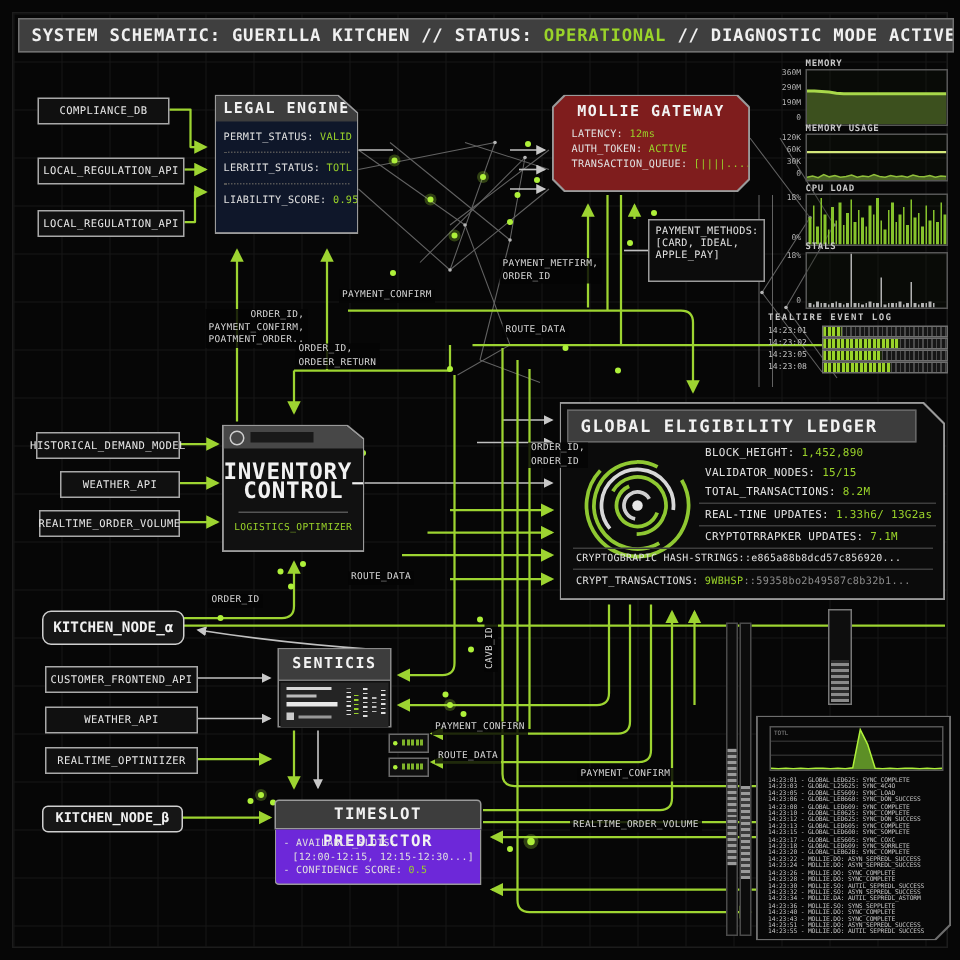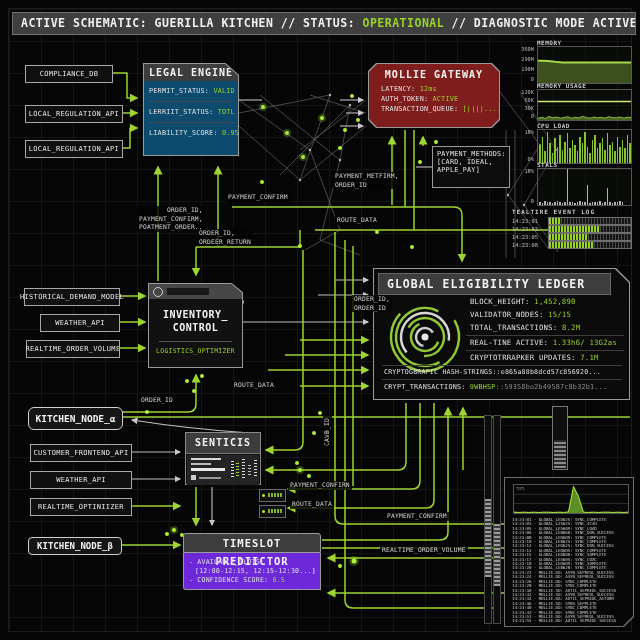--- a/index.html
+++ b/index.html
@@ -17,21 +17,21 @@
   .hdr{left:12px;top:12px;width:614px;height:21px;background:#3f3f3f;border:1px solid #707070;
     font-size:11.5px;font-weight:bold;letter-spacing:.5px;color:#f0f0f0;line-height:21px;padding-left:8px;
     white-space:nowrap;overflow:hidden;}
   .grn{color:#9ad32a;}
   .gry{color:#8d8d8d;}
   
   .src{background:#101010;border:1px solid #a8a8a8;color:#e8e8e8;font-size:7px;
     display:flex;align-items:center;justify-content:center;text-align:center;letter-spacing:.3px;}
   
   .cut{background:#9a9a9a;}
-  .cut-in{position:absolute;inset:1px;background:#0c4a6e;}
+  .cut-in{position:absolute;inset:1px;background:#0f172a;}
   .titlebar{background:#3d3d3d;color:#f2f2f2;font-weight:bold;text-align:center;letter-spacing:1px;}
   .row7{font-size:6.8px;letter-spacing:.2px;color:#e0e0e0;white-space:nowrap;}
   .sep{border-top:1px dotted #555;}
   .lbl{position:absolute;z-index:2;font-size:6.3px;color:#d6d6d6;letter-spacing:.2px;
     background:rgba(4,4,4,.82);padding:0 2px;white-space:pre-line;line-height:8.5px;}
   .rounded-node{background:#161616;border:1.5px solid #cfcfcf;border-radius:6px;color:#f0f0f0;
     display:flex;align-items:center;justify-content:center;font-weight:bold;}
   
   .sc-title{position:absolute;z-index:2;font-size:6px;font-weight:bold;color:#c9c9c9;letter-spacing:.5px;}
   .ticks{position:absolute;z-index:2;display:flex;flex-direction:column;justify-content:space-between;
@@ -206,21 +206,21 @@
           <circle cx="147" cy="412" r="2"></circle>
           <circle cx="242" cy="302" r="2"></circle>
         <circle cx="420" cy="162" r="2"></circle>
           <circle cx="358" cy="120" r="2"></circle>
           <circle cx="345" cy="130" r="2"></circle>
       </g>
     </g>
   </svg>
 
   <div class="abs hdr z2">
-    <span>ACTIVE SCHEMATIC: GUERILLA KITCHEN // STATUS: </span><span class="grn">OPERATIONAL</span><span> // DIAGNOSTIC MODE ACTIVE</span>
+    <span>SYSTEM SCHEMATIC: GUERILLA KITCHEN // STATUS: </span><span class="grn">OPERATIONAL</span><span> // DIAGNOSTIC MODE ACTIVE</span>
   </div>
 
   <div class="abs src z2" style="left:25px;top:65px;width:86px;height:16px;">
       <span>COMPLIANCE_DB</span>
     </div>
   <div class="abs src z2" style="left:25px;top:105px;width:96px;height:16px;">
       <span>LOCAL_REGULATION_API</span>
     </div>
   <div class="abs src z2" style="left:25px;top:140px;width:96px;height:16px;">
       <span>LOCAL_REGULATION_API</span>
@@ -416,37 +416,37 @@
           <circle r="19" stroke="#8fc832" stroke-width="2.5" stroke-dasharray="80 40" transform="rotate(210)"></circle>
           <circle r="14" stroke="#8fc832" stroke-width="2.5" stroke-dasharray="55 33" transform="rotate(20)"></circle>
           <circle r="9" stroke="#cfcfcf" stroke-width="2.5" stroke-dasharray="36 21" transform="rotate(100)"></circle>
           <circle r="3.5" fill="#e8e8e8" stroke="none"></circle>
         </g>
       </svg>
       <div class="row7" style="position:absolute;left:96px;top:28px;font-size:7.3px;"><span>BLOCK_HEIGHT: </span><span class="grn">1,452,890</span></div>
       <div class="row7" style="position:absolute;left:96px;top:41px;font-size:7.3px;"><span>VALIDATOR_NODES: </span><span class="grn">15/15</span></div>
       <div class="row7" style="position:absolute;left:96px;top:54px;font-size:7.3px;"><span>TOTAL_TRANSACTIONS: </span><span class="grn">8.2M</span></div>
       <div style="position:absolute;left:92px;top:66px;width:158px;border-top:1px solid #3d3d3d;"></div>
-      <div class="row7" style="position:absolute;left:96px;top:69px;font-size:7.3px;"><span>REAL-TINE ACTIVE: </span><span class="grn">1.33h6/ 13G2as</span></div>
+      <div class="row7" style="position:absolute;left:96px;top:69px;font-size:7.3px;"><span>REAL-TINE UPDATES: </span><span class="grn">1.33h6/ 13G2as</span></div>
       <div style="position:absolute;left:92px;top:81px;width:158px;border-top:1px solid #3d3d3d;"></div>
       <div class="row7" style="position:absolute;left:96px;top:84px;font-size:7.3px;"><span>CRYPTOTRRAPKER UPDATES: </span><span class="grn">7.1M</span></div>
       <div style="position:absolute;left:8px;top:96px;width:240px;border-top:1px solid #3d3d3d;"></div>
       <div class="row7 gry" style="position:absolute;left:10px;top:99px;font-size:6.6px;">CRYPTOGBRAPIC HASH-STRINGS::e865a88b8dcd57c856920...</div>
       <div style="position:absolute;left:8px;top:110px;width:240px;border-top:1px solid #3d3d3d;"></div>
       <div class="row7" style="position:absolute;left:10px;top:114px;font-size:6.8px;"><span>CRYPT_TRANSACTIONS: </span><span class="grn">9WBHSP</span><span class="gry">::59358bo2b49587c8b32b1...</span></div>
     </div>
   </div>
 
   <div class="abs cut z2" style="left:148px;top:283px;width:95px;height:85px;clip-path:polygon(0 0,88% 0,100% 11%,100% 100%,0 100%);">
     <div class="cut-in" style="clip-path:polygon(0 0,88% 0,100% 11%,100% 100%,0 100%);background:#111;">
       <div style="height:15px;background:#474747;display:flex;align-items:center;gap:4px;padding:0 4px;">
         <span style="width:8px;height:8px;border:1.4px solid #cfcfcf;border-radius:50%;display:inline-block;"></span>
         <span style="width:42px;height:7px;background:#191919;display:inline-block;"></span>
       </div>
-      <div style="text-align:center;color:#f2f2f2;font-weight:bold;font-size:10px;letter-spacing:.5px;margin-top:9px;line-height:13px;">
+      <div style="text-align:center;color:#f2f2f2;font-weight:bold;font-size:15px;letter-spacing:.5px;margin-top:9px;line-height:13px;">
         <div>INVENTORY_</div>
           <div>CONTROL</div>
       </div>
       <div style="margin:7px 10px 0 10px;border-top:1px solid #555;"></div>
       <div class="grn" style="text-align:center;font-size:6.4px;margin-top:5px;letter-spacing:.3px;">LOGISTICS_OPTIMIZER</div>
     </div>
   </div>
 
   <div class="abs src z2" style="left:24px;top:288px;width:94px;height:16px;">
       <span>HISTORICAL_DEMAND_MODEL</span>

